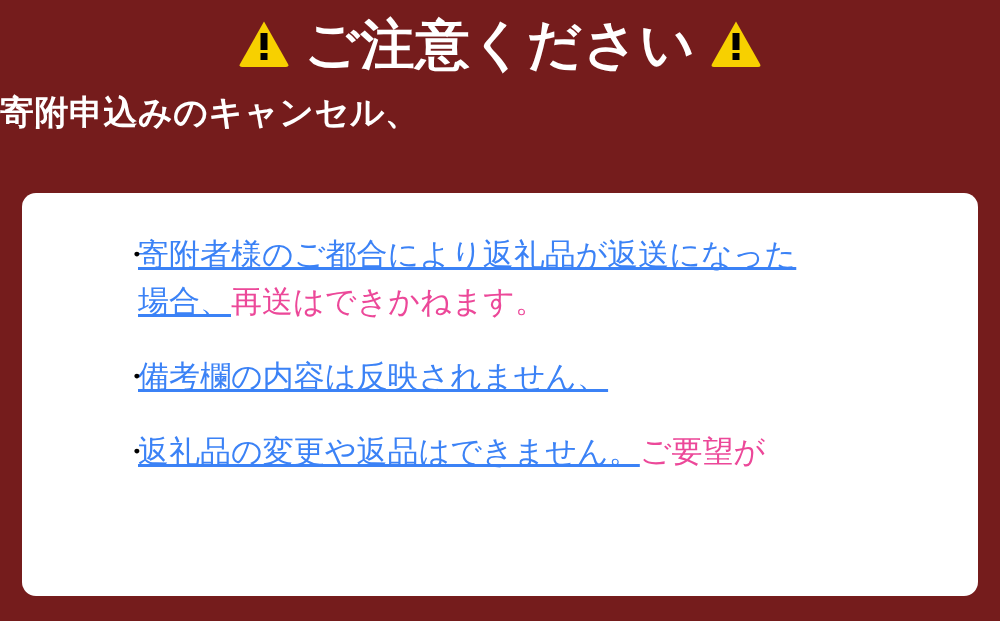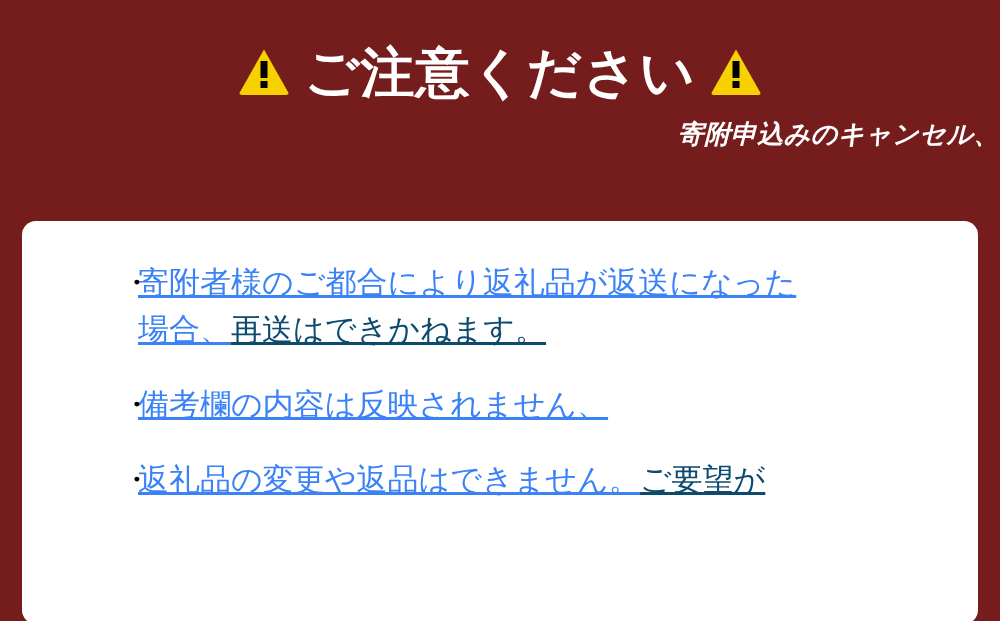--- a/index.html
+++ b/index.html
@@ -19,22 +19,21 @@
     position: relative;
     width: 1000px;
     height: 621px;
     background: #751c1c;
     box-sizing: border-box;
   }
 
   
   .header {
     padding-top: 8px;
-    text-align: right;
-    margin-top: 28px;
+    text-align: left;
   }
 
   .title-row {
     display: flex;
     align-items: center;
     justify-content: center;
     gap: 14px;
     height: 72px;
   }
 
@@ -50,25 +49,24 @@
     font-size: 54px;
     font-weight: bold;
     line-height: 1;
     letter-spacing: 1px;
     white-space: nowrap;
   }
 
   .subtitle {
     margin-top: 8px;
     color: #ffffff;
-    font-size: 26px;
+    font-size: 34px;
     font-weight: bold;
     line-height: 1.42;
     letter-spacing: 0.5px;
-    font-style: italic;
   }
 
   .subtitle-line {
     display: block;
     white-space: nowrap;
   }
 
   
   .card {
     position: absolute;
@@ -108,21 +106,21 @@
     color: #000000;
     font-size: 31px;
     line-height: 1.52;
   }
 
   .notice-body {
     display: block;
   }
 
   .txt-black { color: #3b82f6; text-decoration: underline; }
-  .txt-red   { color: #0c4a6e; text-decoration: underline; }
+  .txt-red   { color: #ec4899; }
 </style>
 </head>
 <body>
 
 <div class="banner">
 
   <div class="header">
 
     <div class="title-row">
 

